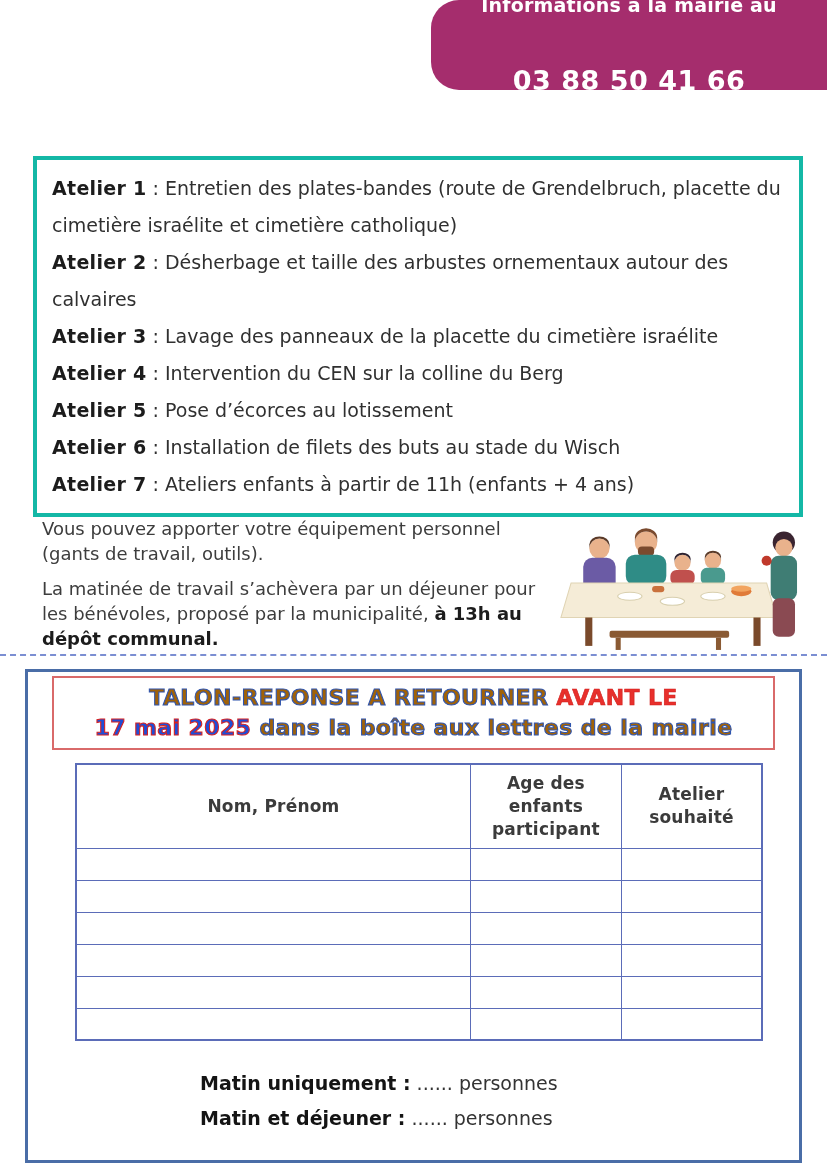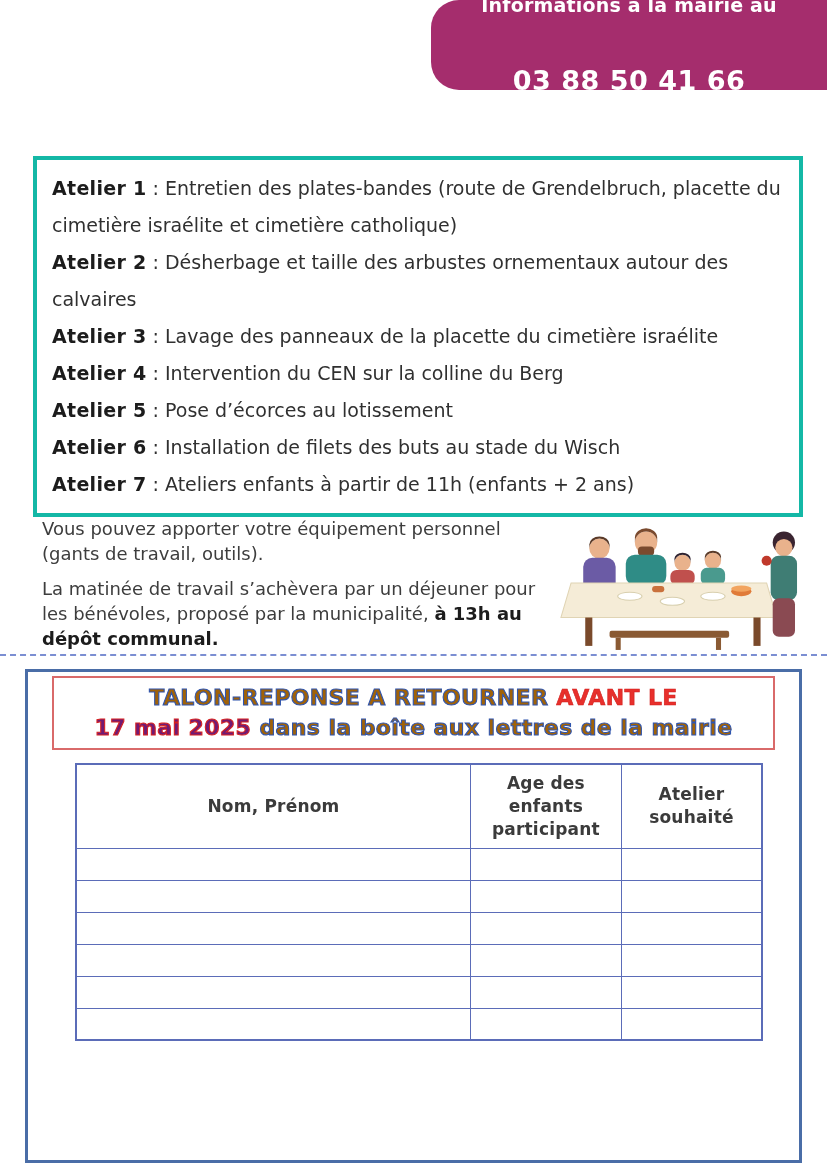--- a/index.html
+++ b/index.html
@@ -45,21 +45,21 @@
     border:3px solid #4a6da7;
   }
   .talon-title {
     position:absolute; left:52px; top:676px; width:723px;
     border:2px solid #d96a6a; background:#ffffff;
     text-align:center; padding:5px 8px;
     font-size:22px; font-weight:800; line-height:30px; letter-spacing:.4px;
   }
   .t-blue  { color:#a16207; -webkit-text-stroke:1.1px #2f55ae; }
   .t-red   { color:#e8302c; -webkit-text-stroke:.6px #cf1f1c; }
-  .t-red-h { color:#701a75; -webkit-text-stroke:1.1px #d62222; }
+  .t-red-h { color:#1d4ed8; -webkit-text-stroke:1.1px #d62222; }
 
   
   .talon-table {
     position:absolute; left:75px; top:763px; width:688px;
     border-collapse:collapse; table-layout:fixed;
     border:2px solid #5b6cb8;
   }
   .talon-table th, .talon-table td { border:1.5px solid #5b6cb8; }
   .talon-table th {
     height:84px; font-size:17px; font-weight:bold; color:#3b3b3b;
@@ -84,21 +84,21 @@
   </div>
 
 
   <div class="ateliers-box">
     <p class="atelier"><span class="alabel">Atelier 1</span><span> : </span><span>Entretien des plates-bandes (route de Grendelbruch, placette du cimetière israélite et cimetière catholique)</span></p>
     <p class="atelier"><span class="alabel">Atelier 2</span><span> : </span><span>Désherbage et taille des arbustes ornementaux autour des calvaires</span></p>
     <p class="atelier"><span class="alabel">Atelier 3</span><span> : </span><span>Lavage des panneaux de la placette du cimetière israélite</span></p>
     <p class="atelier"><span class="alabel">Atelier 4</span><span> : </span><span>Intervention du CEN sur la colline du Berg</span></p>
     <p class="atelier"><span class="alabel">Atelier 5</span><span> : </span><span>Pose d’écorces au lotissement</span></p>
     <p class="atelier"><span class="alabel">Atelier 6</span><span> : </span><span>Installation de filets des buts au stade du Wisch</span></p>
-    <p class="atelier"><span class="alabel">Atelier 7</span><span> : </span><span>Ateliers enfants à partir de 11h (enfants + 2 ans)</span></p>
+    <p class="atelier"><span class="alabel">Atelier 7</span><span> : </span><span>Ateliers enfants à partir de 11h (enfants + 4 ans)</span></p>
   </div>
 
   <div class="notes">
     <p>Vous pouvez apporter votre équipement personnel (gants de travail, outils).</p>
     <p><span>La matinée de travail s’achèvera par un déjeuner pour les bénévoles, proposé par la municipalité, </span><span class="bold">à 13h au dépôt communal.</span></p>
   </div>
 
   <svg class="illus" viewBox="0 0 240 150" aria-hidden="true">
 
     <circle cx="40" cy="46" r="10" fill="#e9b28c"></circle>
@@ -190,14 +190,18 @@
           <td></td>
         </tr>
       <tr>
           <td></td>
           <td></td>
           <td></td>
         </tr>
     </tbody>
   </table>
 
+  <div class="footer-lines">
+    <div><span class="bold">Matin uniquement :</span><span> ...... personnes</span></div>
+    <div><span class="bold">Matin et déjeuner :</span><span> ...... personnes</span></div>
+  </div>
 
 </div>
 
 </body></html>

